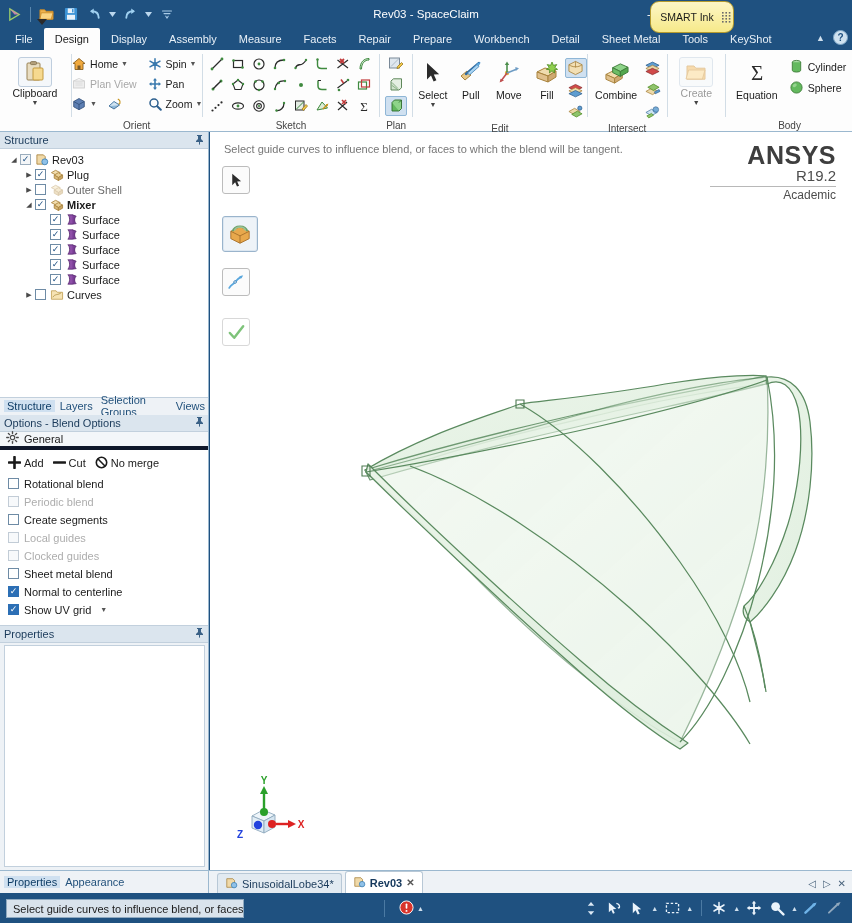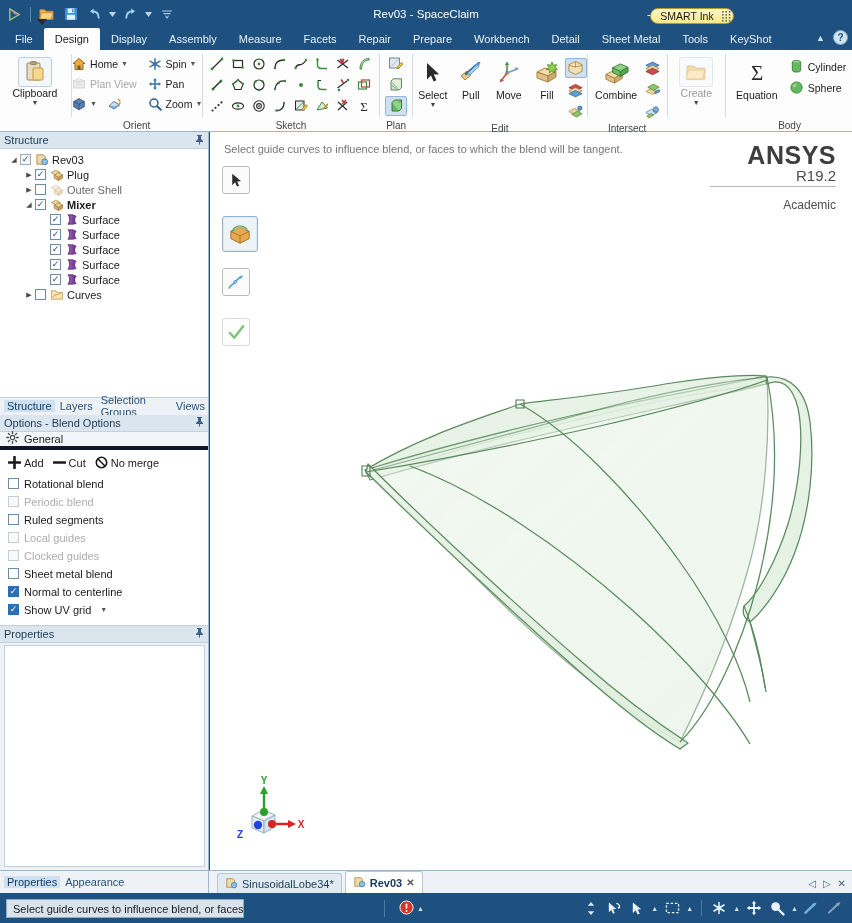--- a/index.html
+++ b/index.html
@@ -26,21 +26,21 @@
   .title-text {
     position: absolute; left: 0; top: 0; width: 852px; height: 28px;
     line-height: 28px; text-align: center; color: #ffffff; font-size: 11.5px;
   }
   .wincontrols { position: absolute; right: 2px; top: 0; display: flex; height: 28px; align-items: center; }
   .wc { width: 30px; height: 24px; display: flex; align-items: center; justify-content: center;
         color: #fff; cursor: pointer; font-size: 13px; }
 
   
   .smartink {
-    position: absolute; left: 650px; top: 8px; width: 84px; height: 16px;
+    position: absolute; left: 650px; top: 1px; width: 84px; height: 32px;
     background: linear-gradient(#fdf6c6, #f6e98a);
     border: 1px solid #b59b2e; border-radius: 9px;
     display: flex; align-items: center; z-index: 20; cursor: pointer;
   }
   .smartink-label { flex: 1; text-align: center; font-size: 10.5px; color: #1a1a1a; padding-left: 4px; }
   .smartink-grip { width: 14px; height: 100%; display: flex; align-items: center; justify-content: center; }
   .smartink-arrow {
     position: absolute; left: 37px; top: 19px;
     width: 0; height: 0; border-left: 5px solid transparent; border-right: 5px solid transparent;
     border-top: 6px solid #2b2b2b; z-index: 21;
@@ -167,21 +167,21 @@
     width: 28px; height: 28px; border: 1px solid #bcbcbc; border-radius: 3px; background: #fbfbfb;
     display: flex; align-items: center; justify-content: center; cursor: pointer; margin-bottom: 22px;
   }
   .vtool.big { width: 36px; height: 36px; margin-bottom: 16px; }
   .vtool.sel { background: #eef3f8; border-color: #9ab4cc; box-shadow: inset 0 0 0 1px #dce7f1; }
   .vtool.plain { border-color: #d8d8d8; background: #fff; }
 
   .ansys-logo { position: absolute; right: 16px; top: 10px; text-align: right; width: 126px; }
   .ansys-name { font-size: 25px; font-weight: bold; color: #3e3e3e; letter-spacing: 0.5px; line-height: 26px; }
   .ansys-rel { font-size: 15px; color: #4d4d4d; line-height: 16px; }
-  .ansys-acad { font-size: 12px; color: #4d4d4d; border-top: 1px solid #b8b8b8; padding-top: 11px; margin-top: 2px; }
+  .ansys-acad { font-size: 12px; color: #4d4d4d; border-top: 1px solid #b8b8b8; padding-top: 1px; margin-top: 2px; }
 
   .model-svg { position: absolute; left: 0; top: 0; }
   .triad { position: absolute; left: 20px; bottom: 20px; }
 
   
   .doctabs {
     position: absolute; left: 0; top: 870px; width: 852px; height: 23px;
     background: #eef2f6; border-top: 1px solid #9bb8cf;
     display: flex; align-items: flex-end;
   }
@@ -996,21 +996,21 @@
           <div class="optrow">
             <span class="ocb"></span>
             <span class="olabel">Rotational blend</span>
           </div>
           <div class="optrow dis">
             <span class="ocb dis"></span>
             <span class="olabel">Periodic blend</span>
           </div>
           <div class="optrow">
             <span class="ocb"></span>
-            <span class="olabel">Ruled segments</span>
+            <span class="olabel">Create segments</span>
           </div>
           <div class="optrow dis">
             <span class="ocb dis"></span>
             <span class="olabel">Local guides</span>
           </div>
           <div class="optrow dis">
             <span class="ocb dis"></span>
             <span class="olabel">Clocked guides</span>
           </div>
           <div class="optrow">

